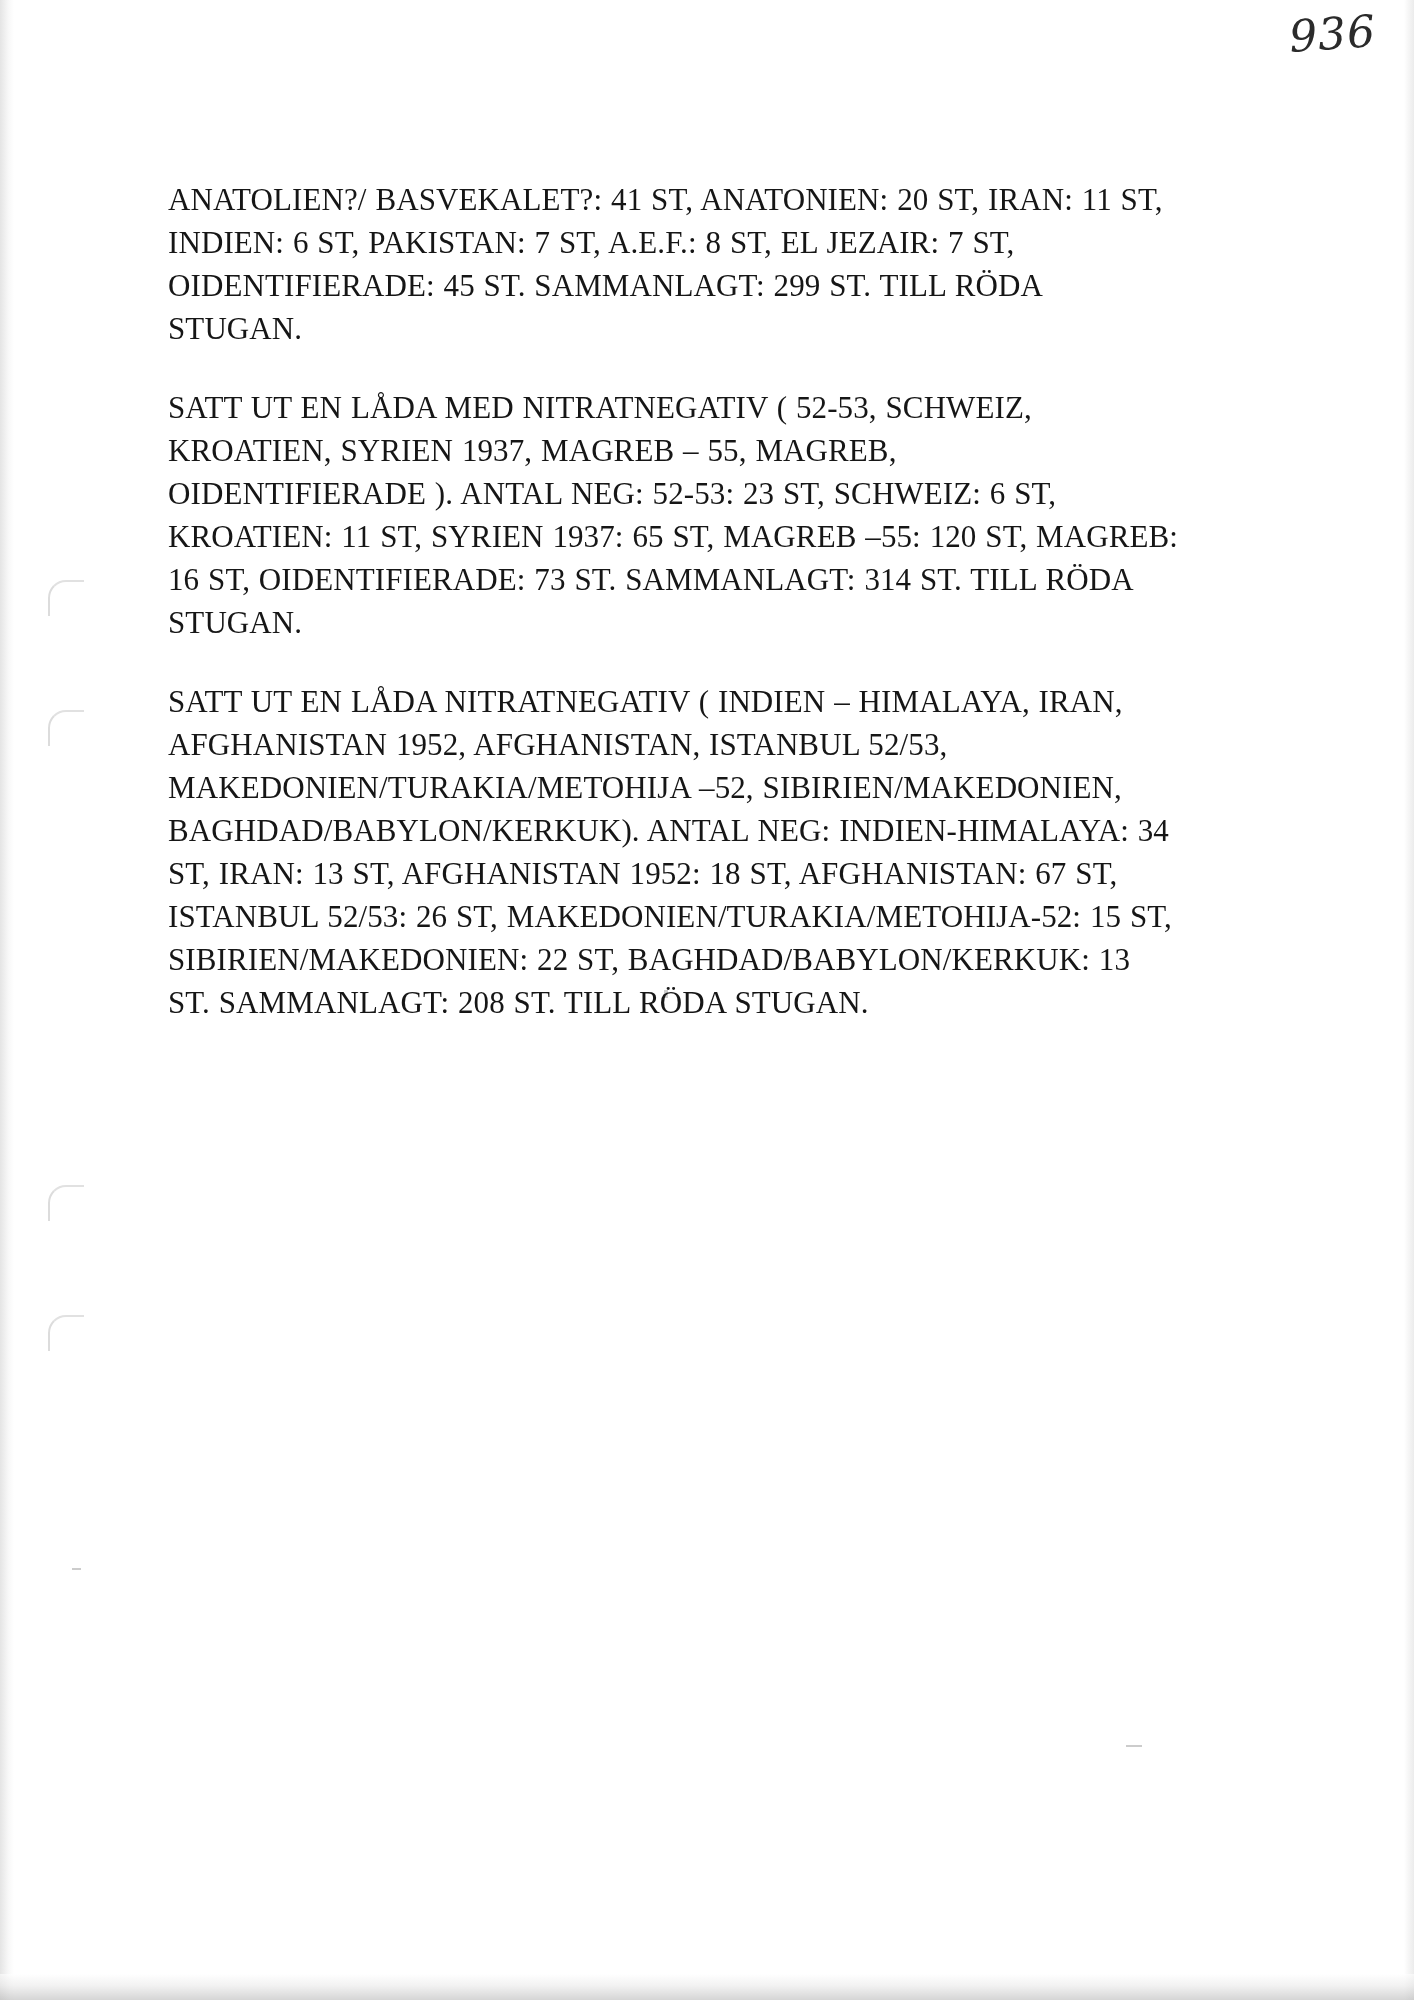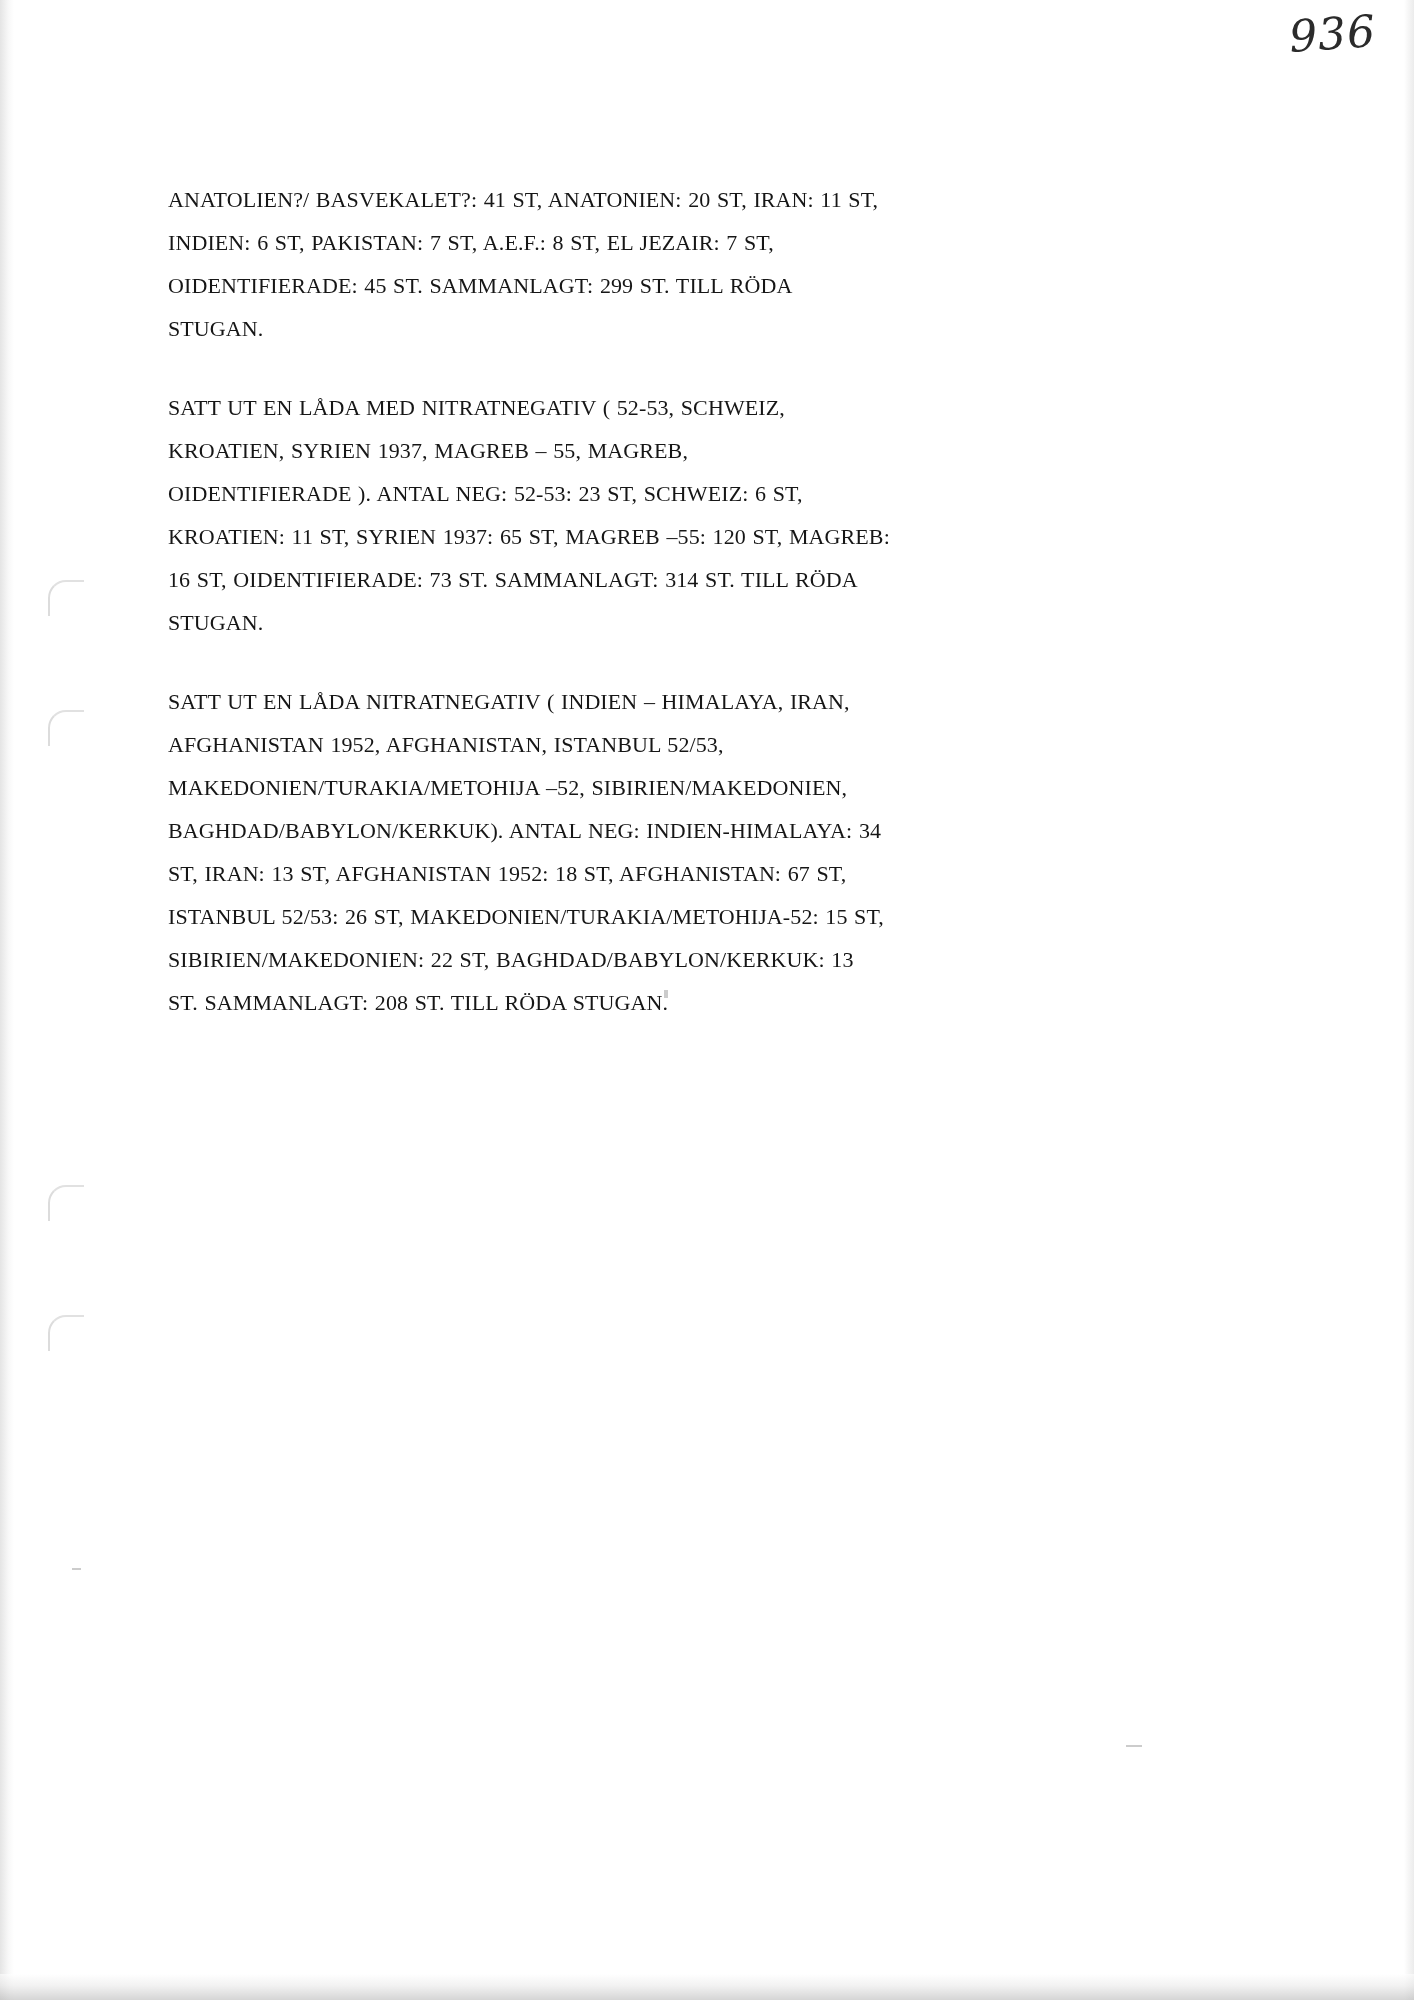--- a/index.html
+++ b/index.html
@@ -76,21 +76,21 @@
   .speck.s2 { left: 72px;  top: 1568px; width: 9px;  height: 2px; }
   .speck.s3 { left: 1126px;top: 1745px; width: 16px; height: 2px; }
 
   .body {
     position: absolute;
     left: 168px;
     top: 178px;
     width: 1100px;
   }
   .para {
-    font-size: 22px;
+    font-size: 31px;
     line-height: 43px;
     color: #161616;
     letter-spacing: .1px;
     margin: 0 0 36px 0;
     white-space: pre-wrap;
     word-spacing: 1px;
   }
   .para:last-child { margin-bottom: 8px; }
 </style>
 </head>

